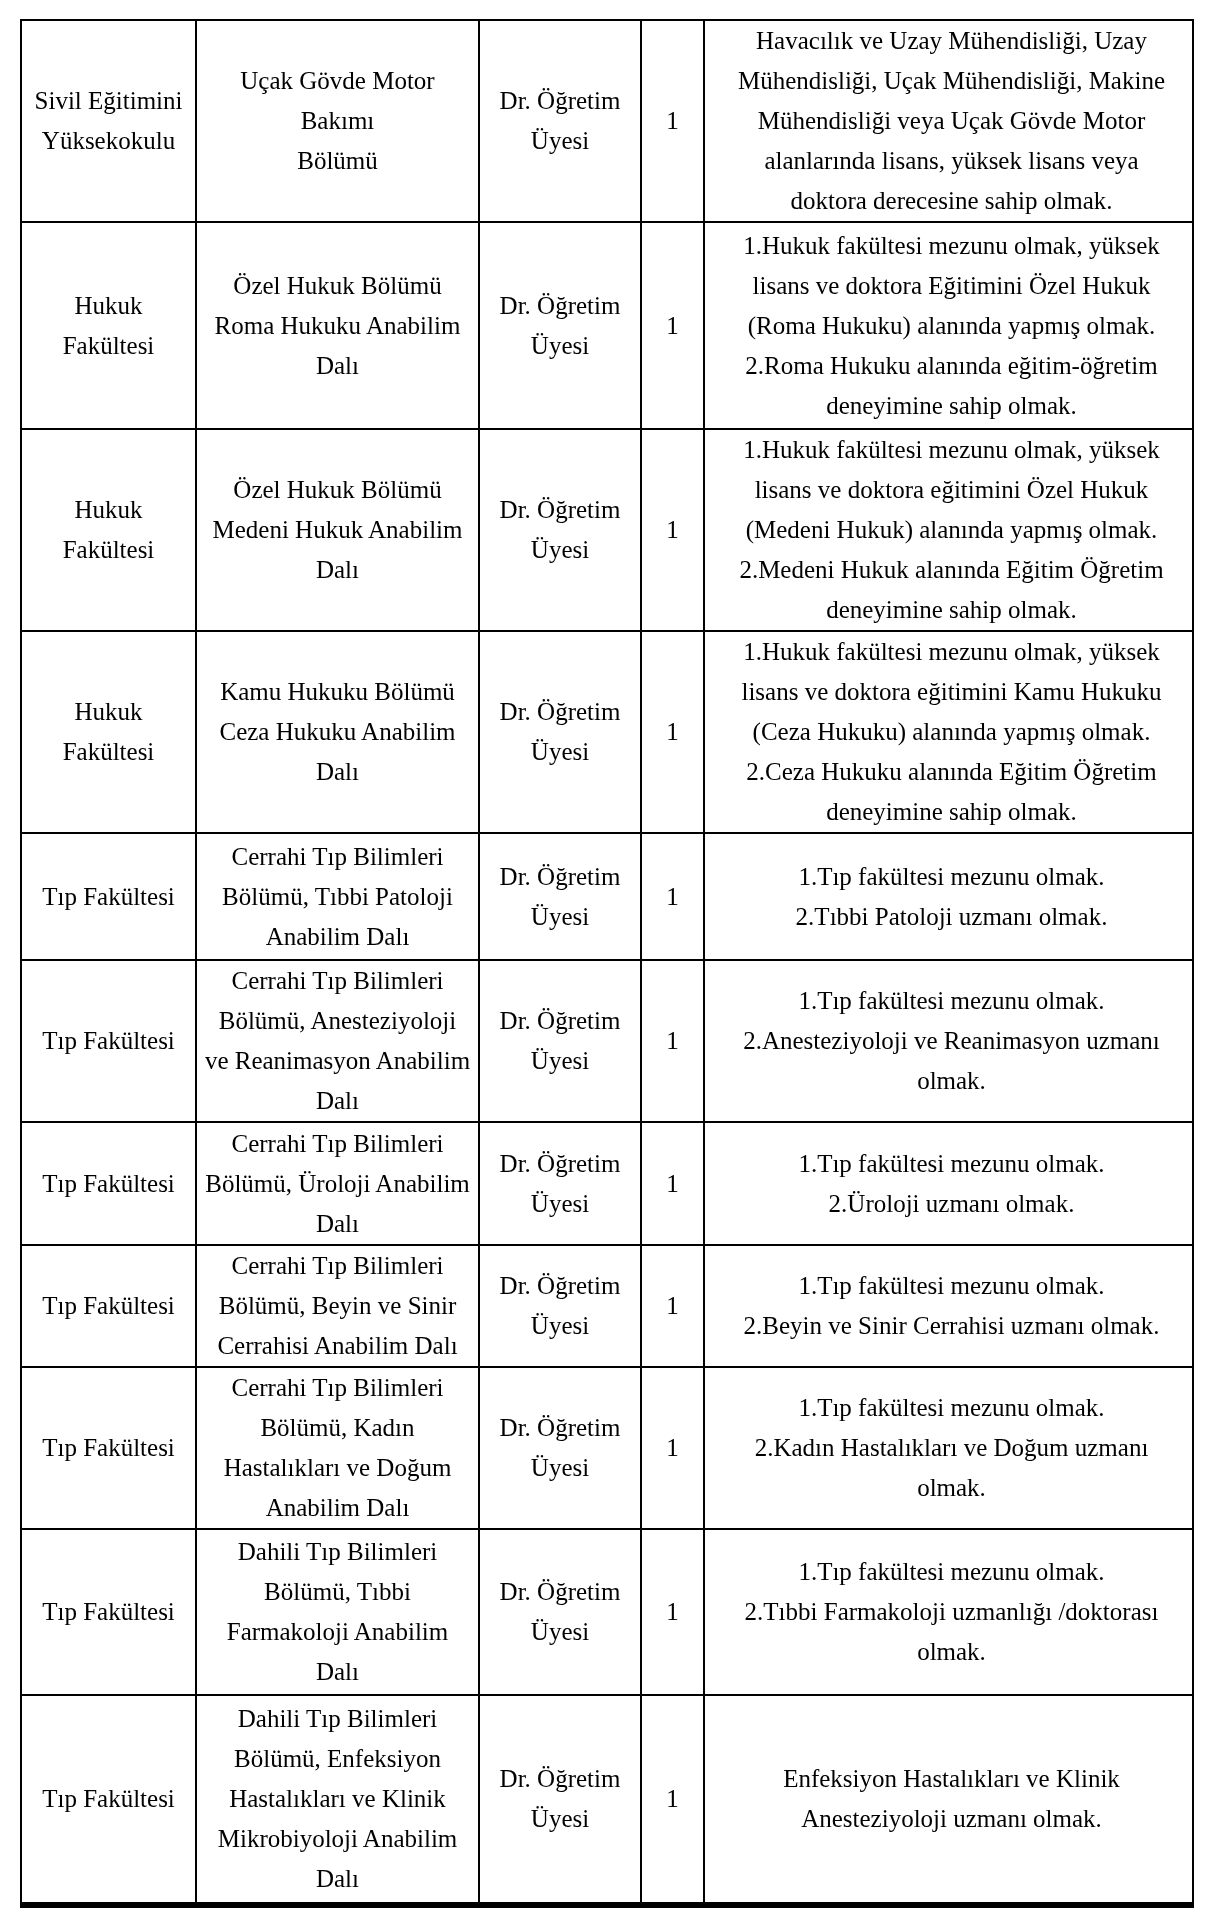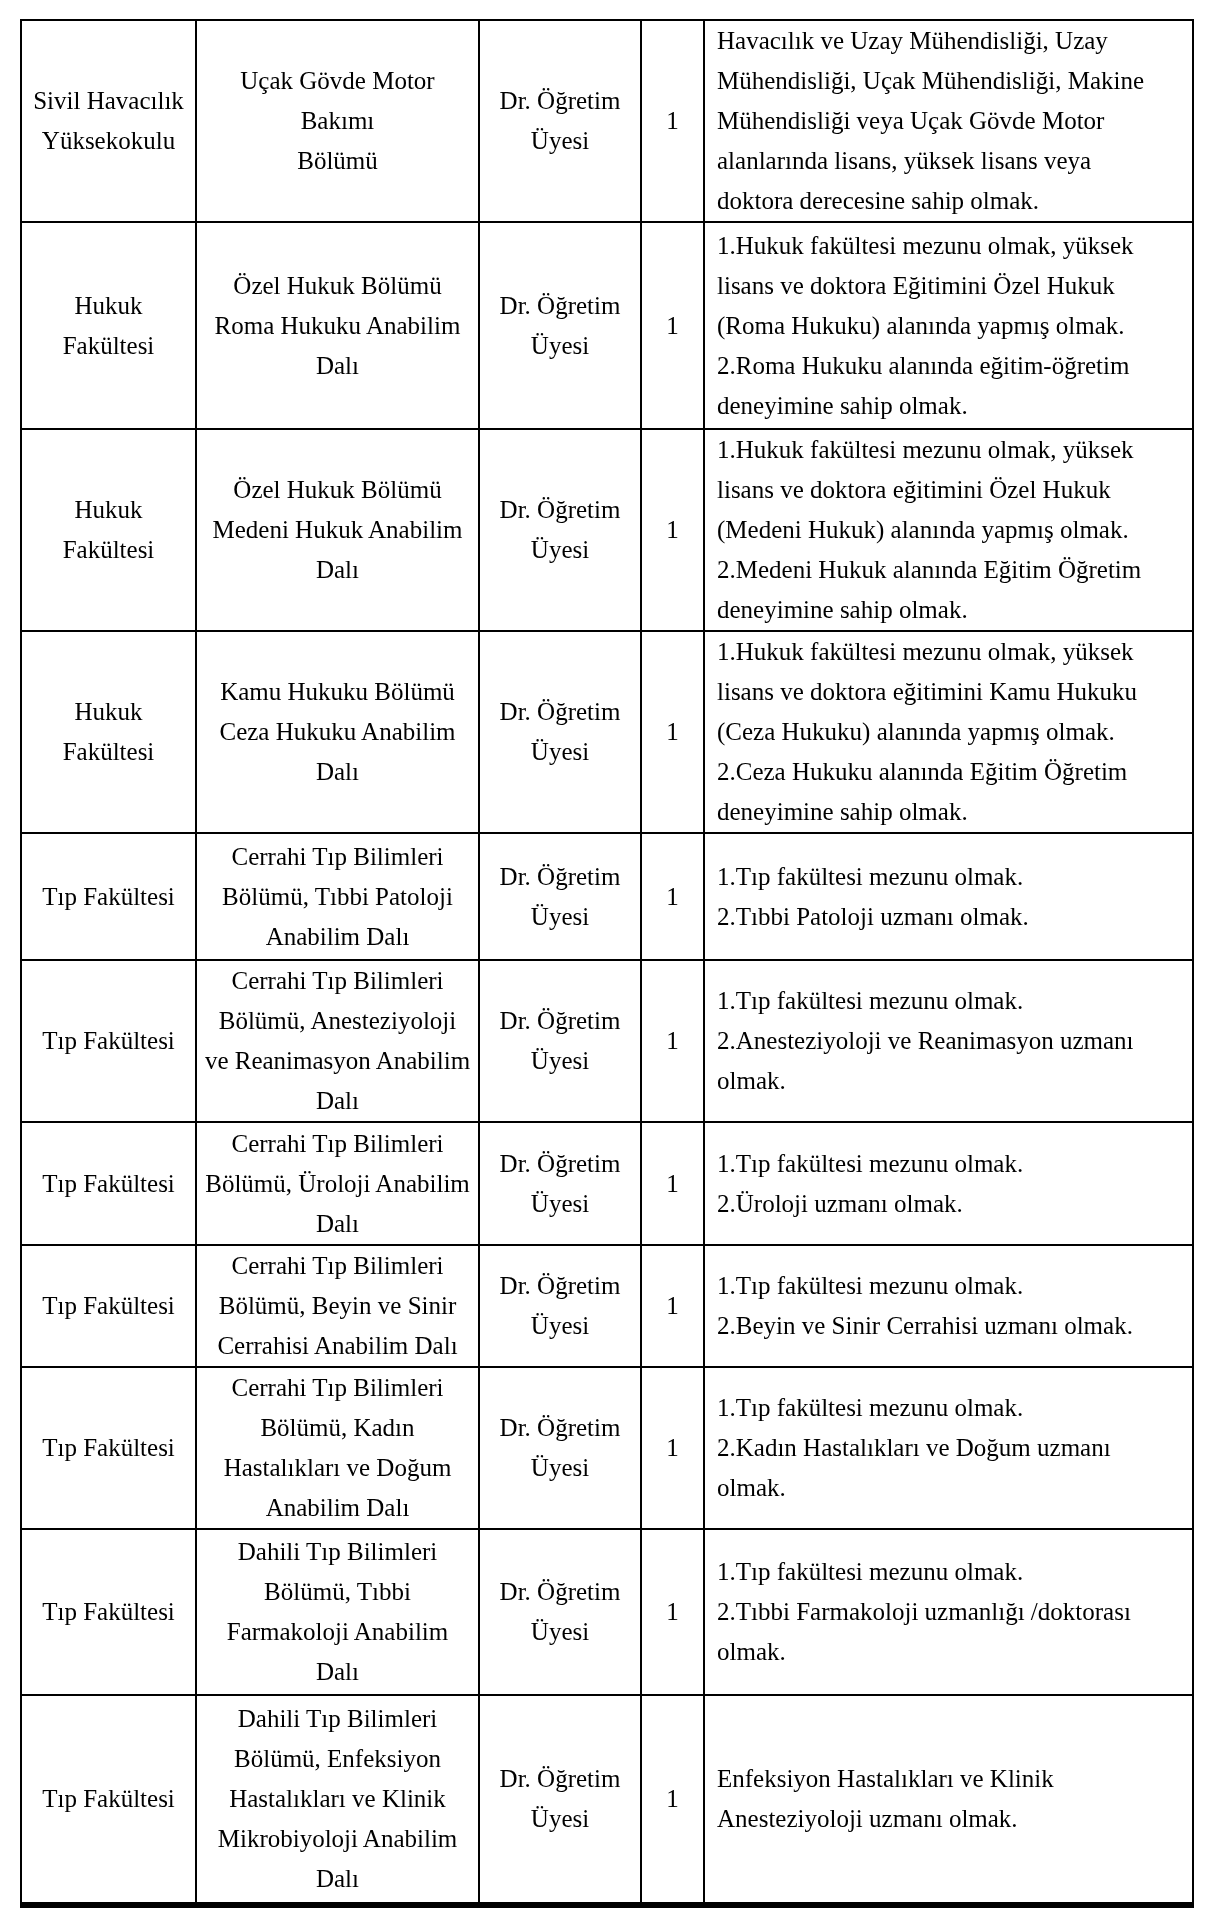--- a/index.html
+++ b/index.html
@@ -34,40 +34,40 @@
     border: 2px solid #000;
     vertical-align: middle;
     font-size: 25px;
     line-height: 40px;
     white-space: pre-line;
     overflow: hidden;
     padding: 0;
   }
   td.center { text-align: center; }
   td.reqs {
-    text-align: left;
+    text-align: center;
     padding-left: 12px;
     padding-right: 6px;
   }
 </style>
 </head>
 <body>
 
 <div id="table-wrap">
   <table class="postings">
     <colgroup>
       <col class="c-faculty">
       <col class="c-department">
       <col class="c-title">
       <col class="c-quota">
       <col class="c-requirements">
     </colgroup>
     <tbody id="rows-body">
         <tr style="height: 202px;">
-    <td class="center">Sivil Havacılık
+    <td class="center">Sivil Eğitimini
 Yüksekokulu</td>
     <td class="center">Uçak Gövde Motor
 Bakımı
 Bölümü</td>
     <td class="center">Dr. Öğretim
 Üyesi</td>
     <td class="center">1</td>
     <td class="reqs">Havacılık ve Uzay Mühendisliği, Uzay
 Mühendisliği, Uçak Mühendisliği, Makine
 Mühendisliği veya Uçak Gövde Motor

